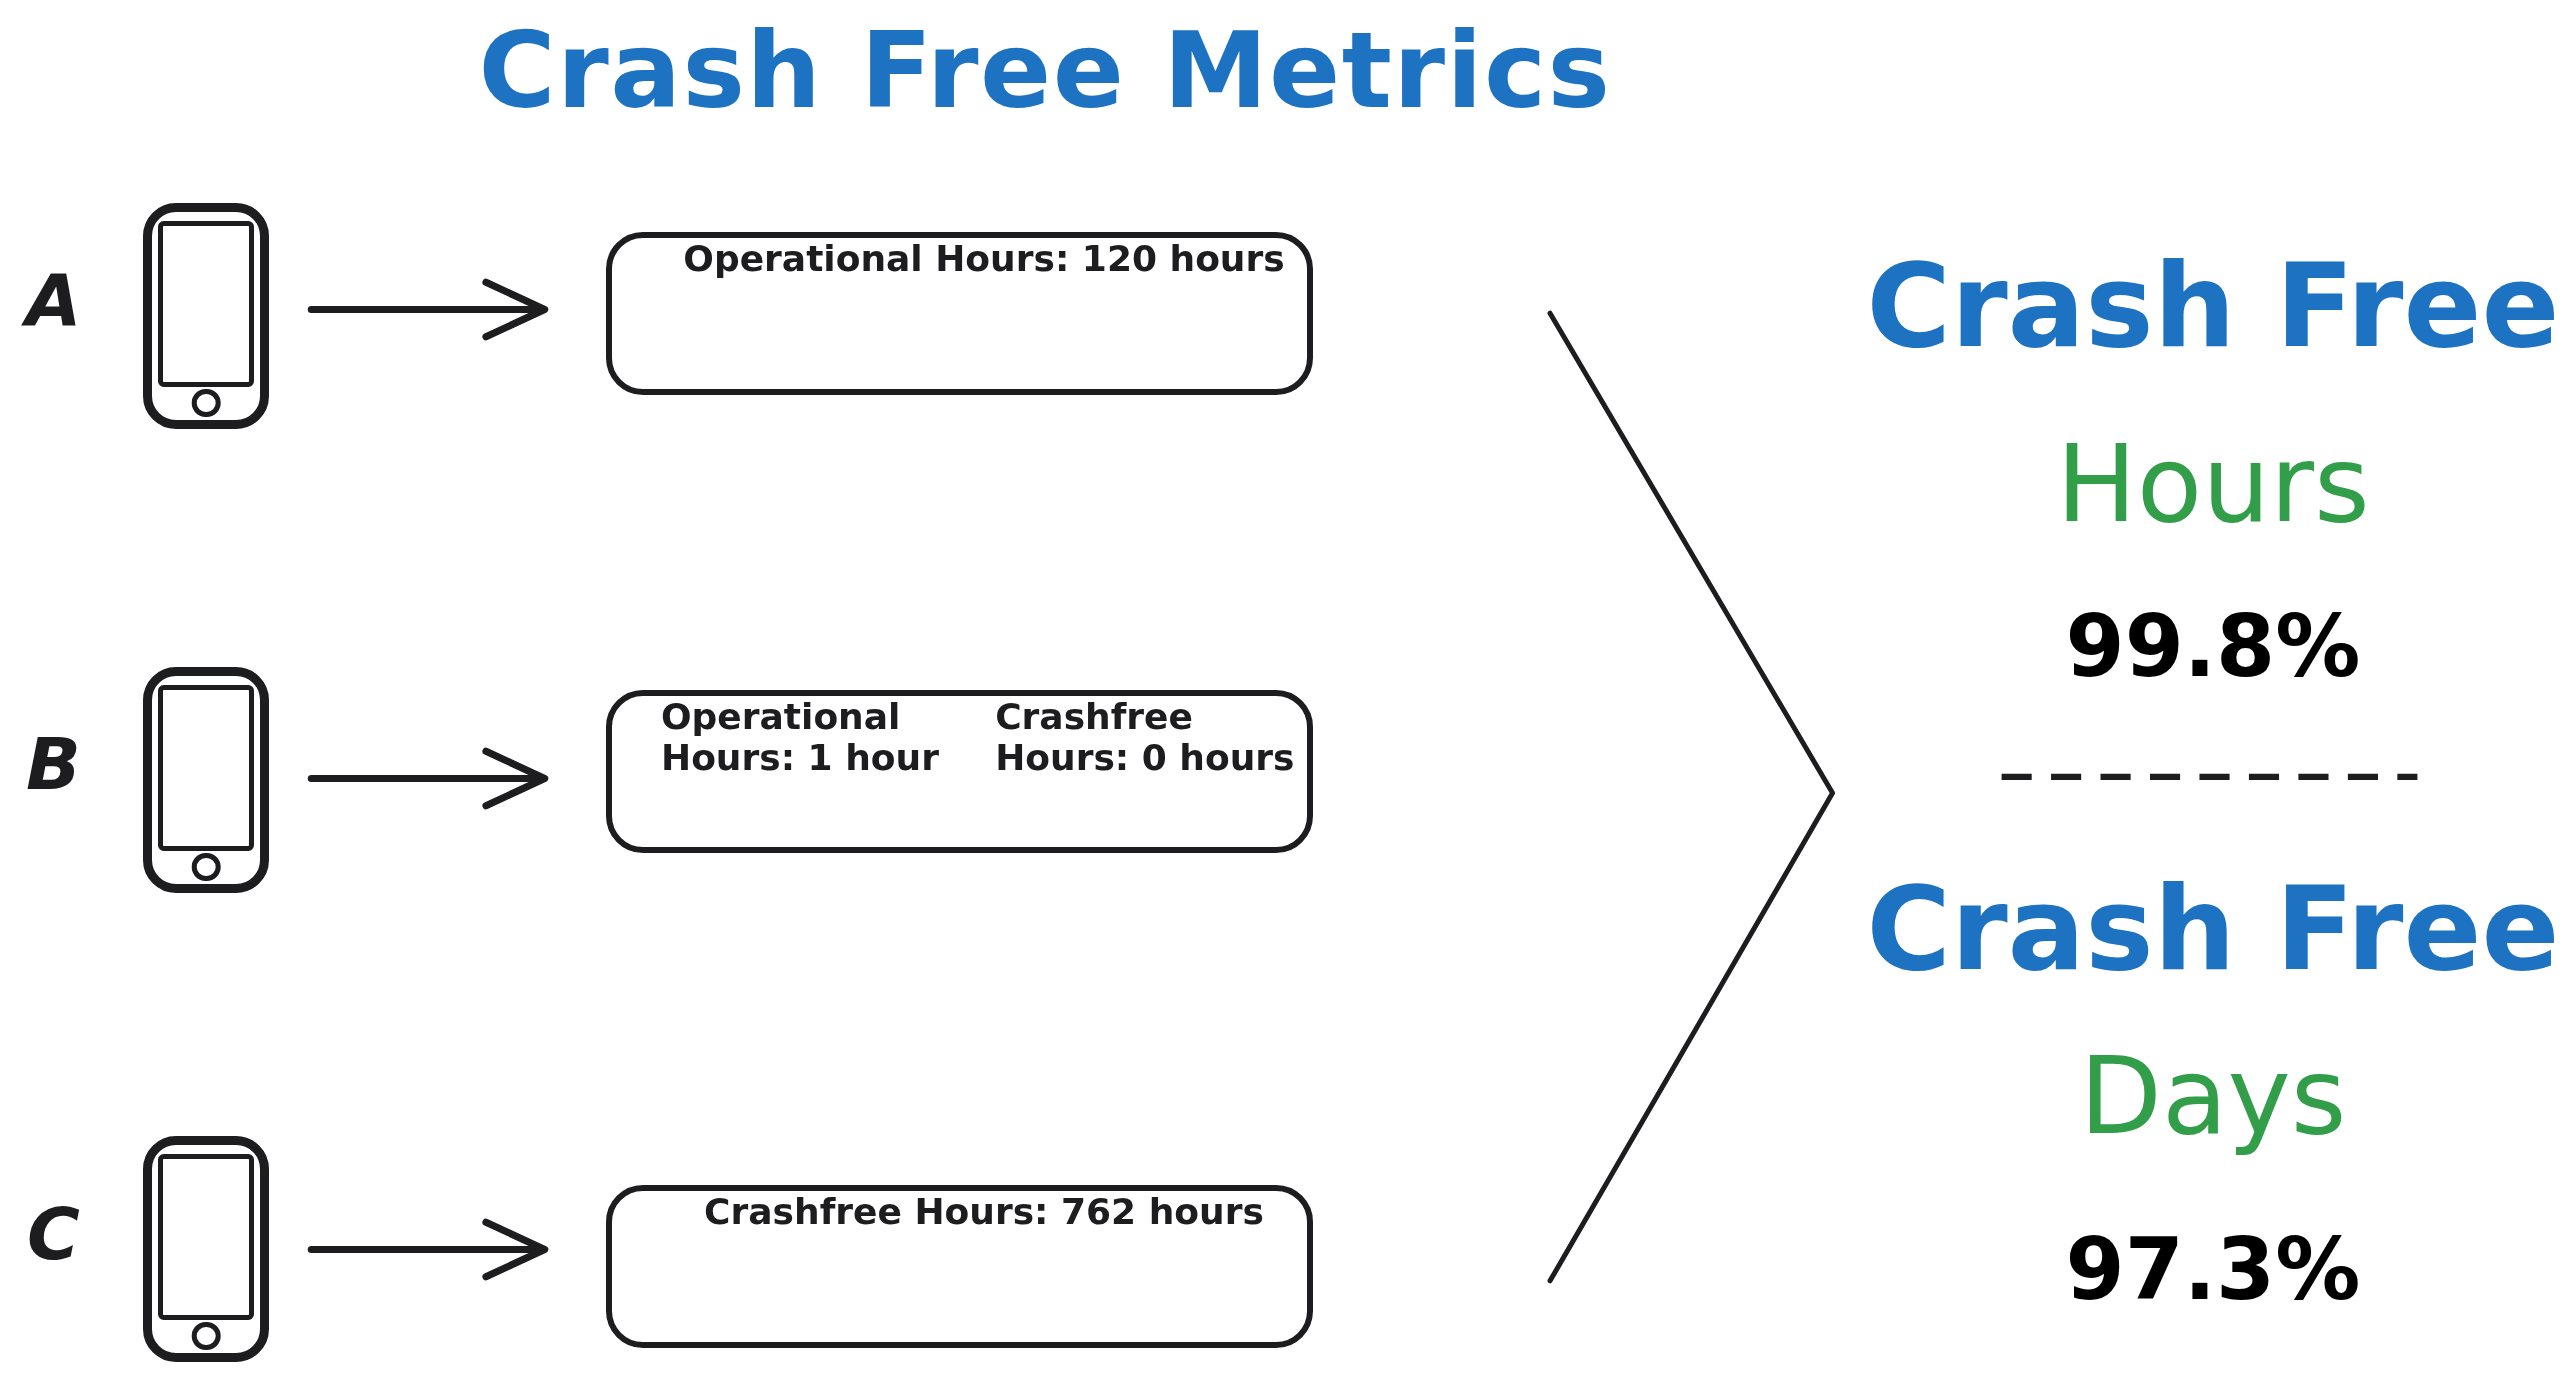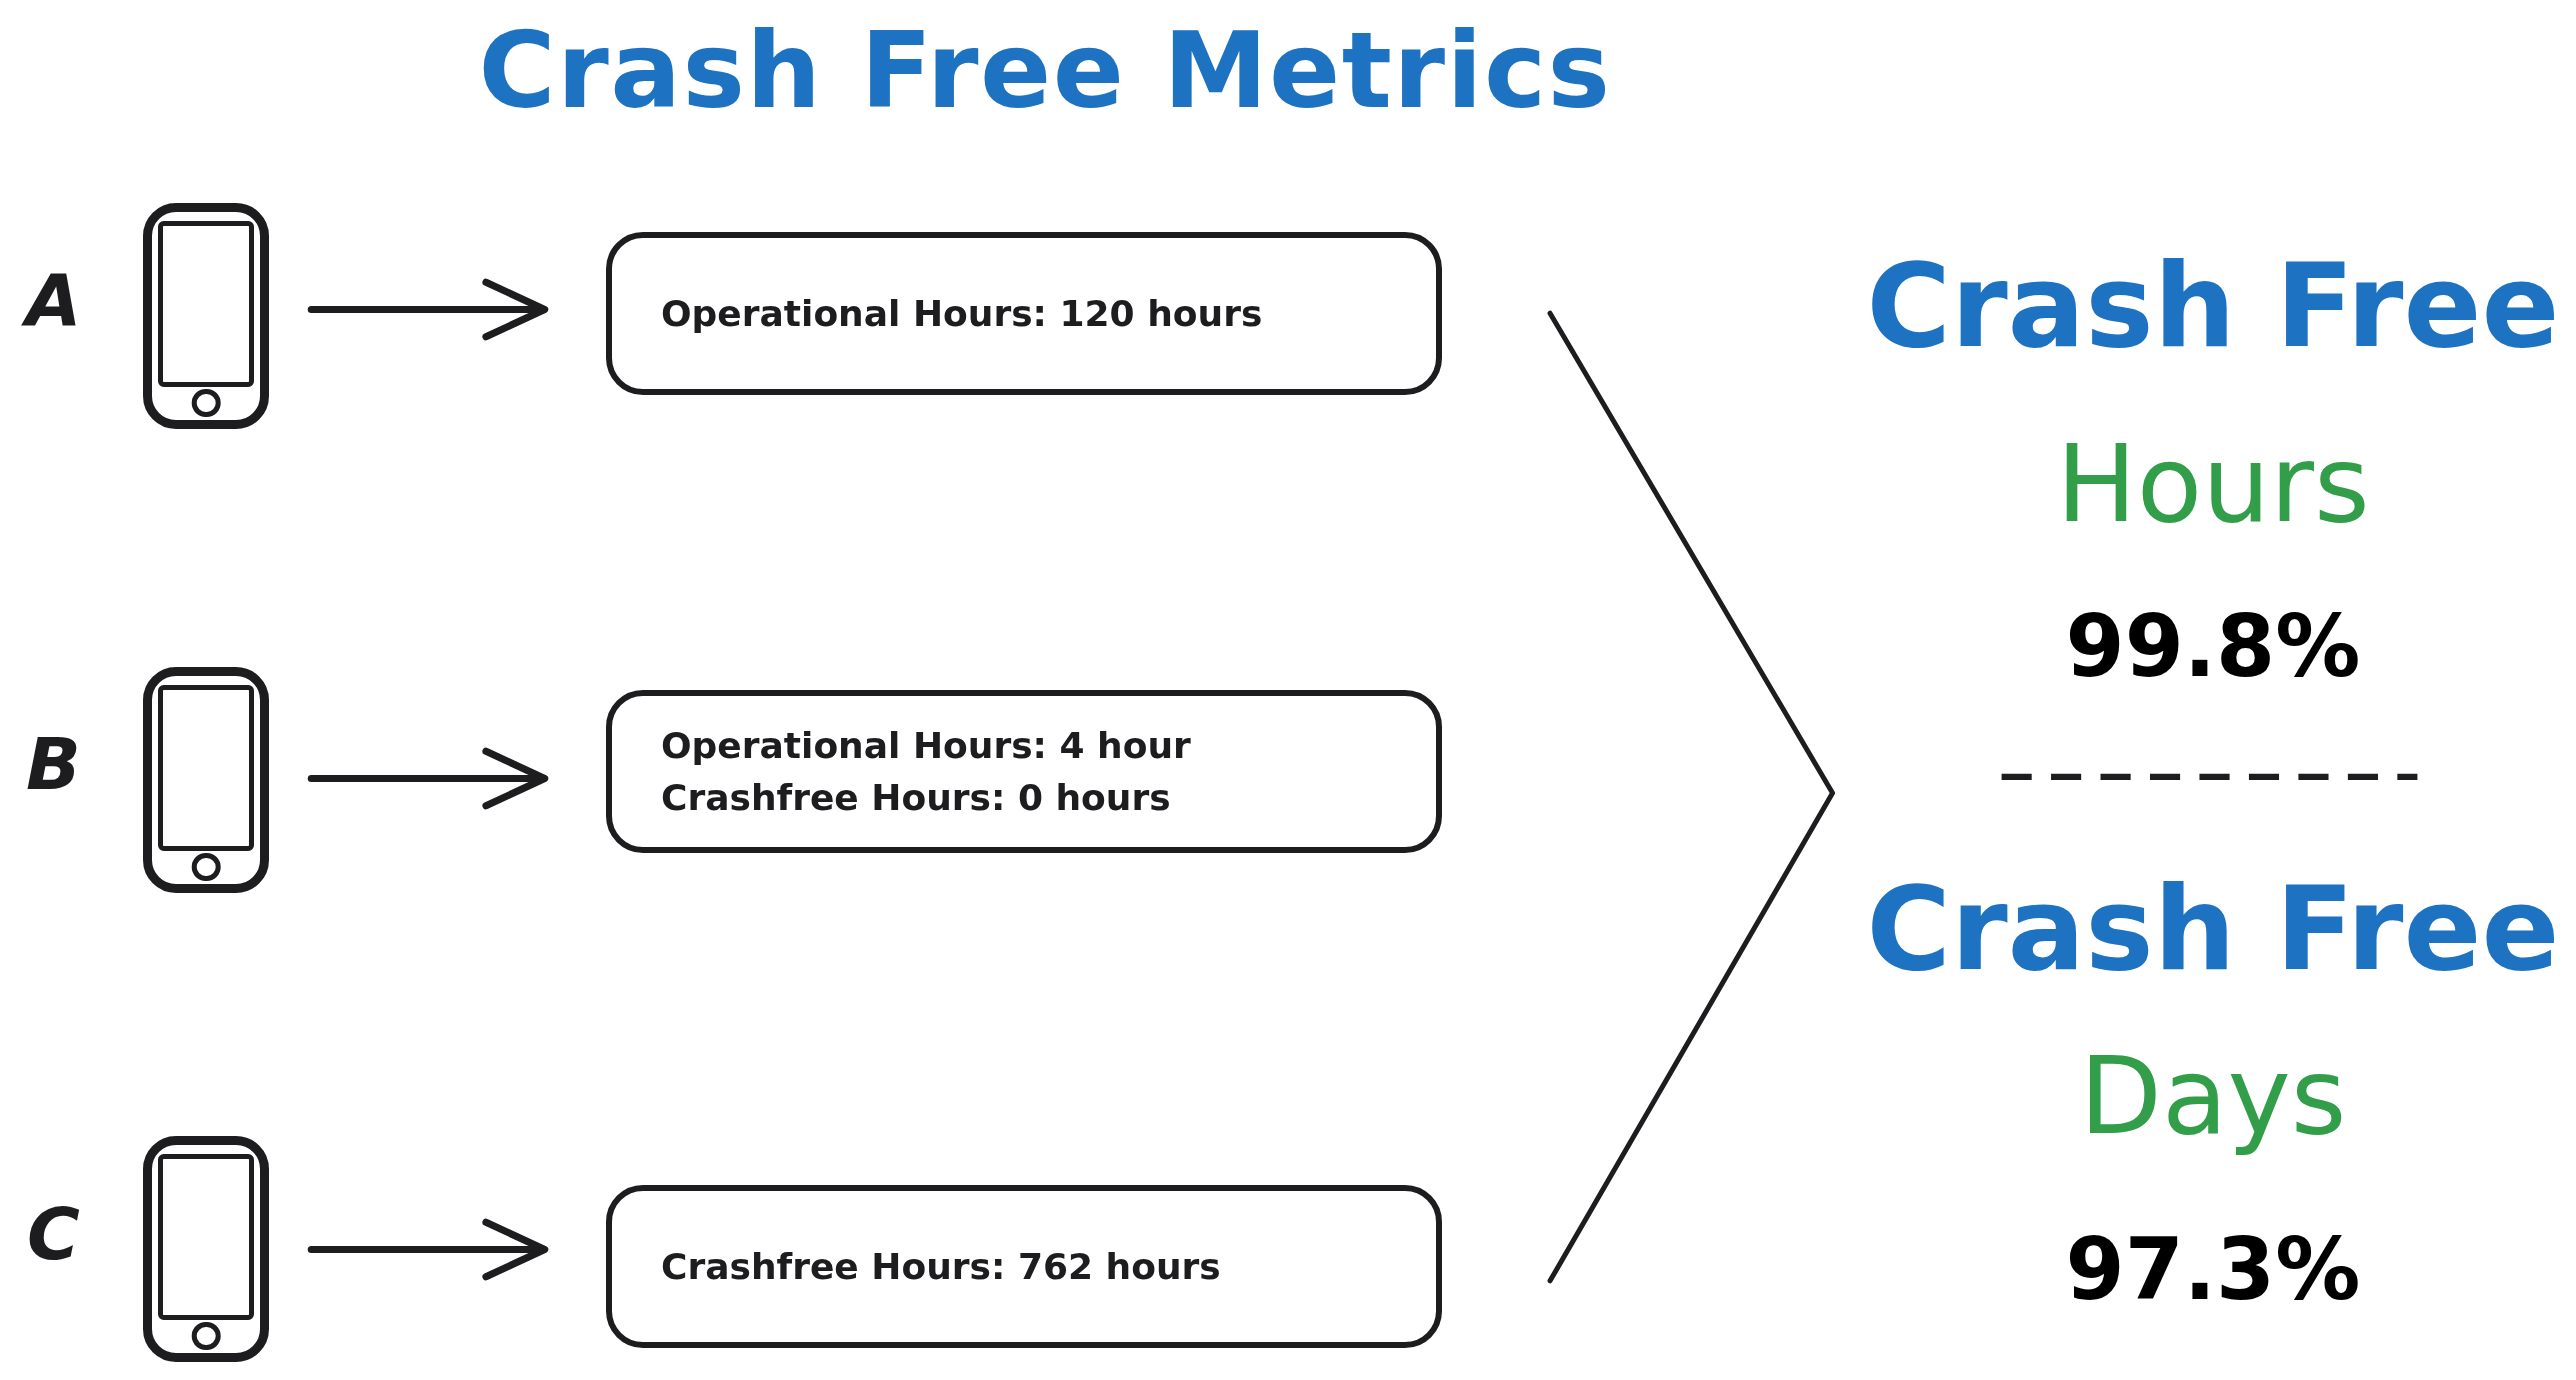--- a/index.html
+++ b/index.html
@@ -50,24 +50,24 @@
 
   
   .arrow { left: 307px; width: 247px; height: 69px; }
   .arrow line, .arrow polyline {
     stroke: #1d1d20; stroke-width: 10; fill: none;
     stroke-linecap: round; stroke-linejoin: round;
   }
 
   
   .info-box {
-    left: 606px; width: 836px; height: 163px;
+    left: 606px; width: 707px; height: 163px;
     border: 6.4px solid #1d1d20; border-radius: 37px;
     box-sizing: border-box;
-    display: flex; flex-direction: column; justify-content: center;
+    display: flex; flex-direction: row; justify-content: center;
     padding-left: 49px; gap: 10px;
     font-size: 36px; font-weight: bold; line-height: 1.15;
     background: #fff;
   }
 
   
   .merge { left: 1525px; top: 286px; width: 329px; height: 1017px; }
   .merge polyline {
     stroke: #1d1d20; stroke-width: 7; fill: none;
     stroke-linecap: round; stroke-linejoin: round;
@@ -107,21 +107,21 @@
   <div class="abs device-label" style="top:728px">B</div>
   <div class="abs phone" style="top:667px">
     <div class="screen"></div>
     <div class="home"></div>
   </div>
   <svg class="abs arrow" style="top:744px" viewBox="0 0 345 96">
     <line x1="6" y1="48" x2="330" y2="48"></line>
     <polyline points="250,10 332,48 250,86"></polyline>
   </svg>
   <div class="abs info-box" style="top:690px">
-    <div>Operational Hours: 4 hour</div>
+    <div>Operational Hours: 1 hour</div>
     <div>Crashfree Hours: 0 hours</div>
   </div>
 
   <div class="abs device-label" style="top:1198px">C</div>
   <div class="abs phone" style="top:1136px">
     <div class="screen"></div>
     <div class="home"></div>
   </div>
   <svg class="abs arrow" style="top:1215px" viewBox="0 0 345 96">
     <line x1="6" y1="48" x2="330" y2="48"></line>

